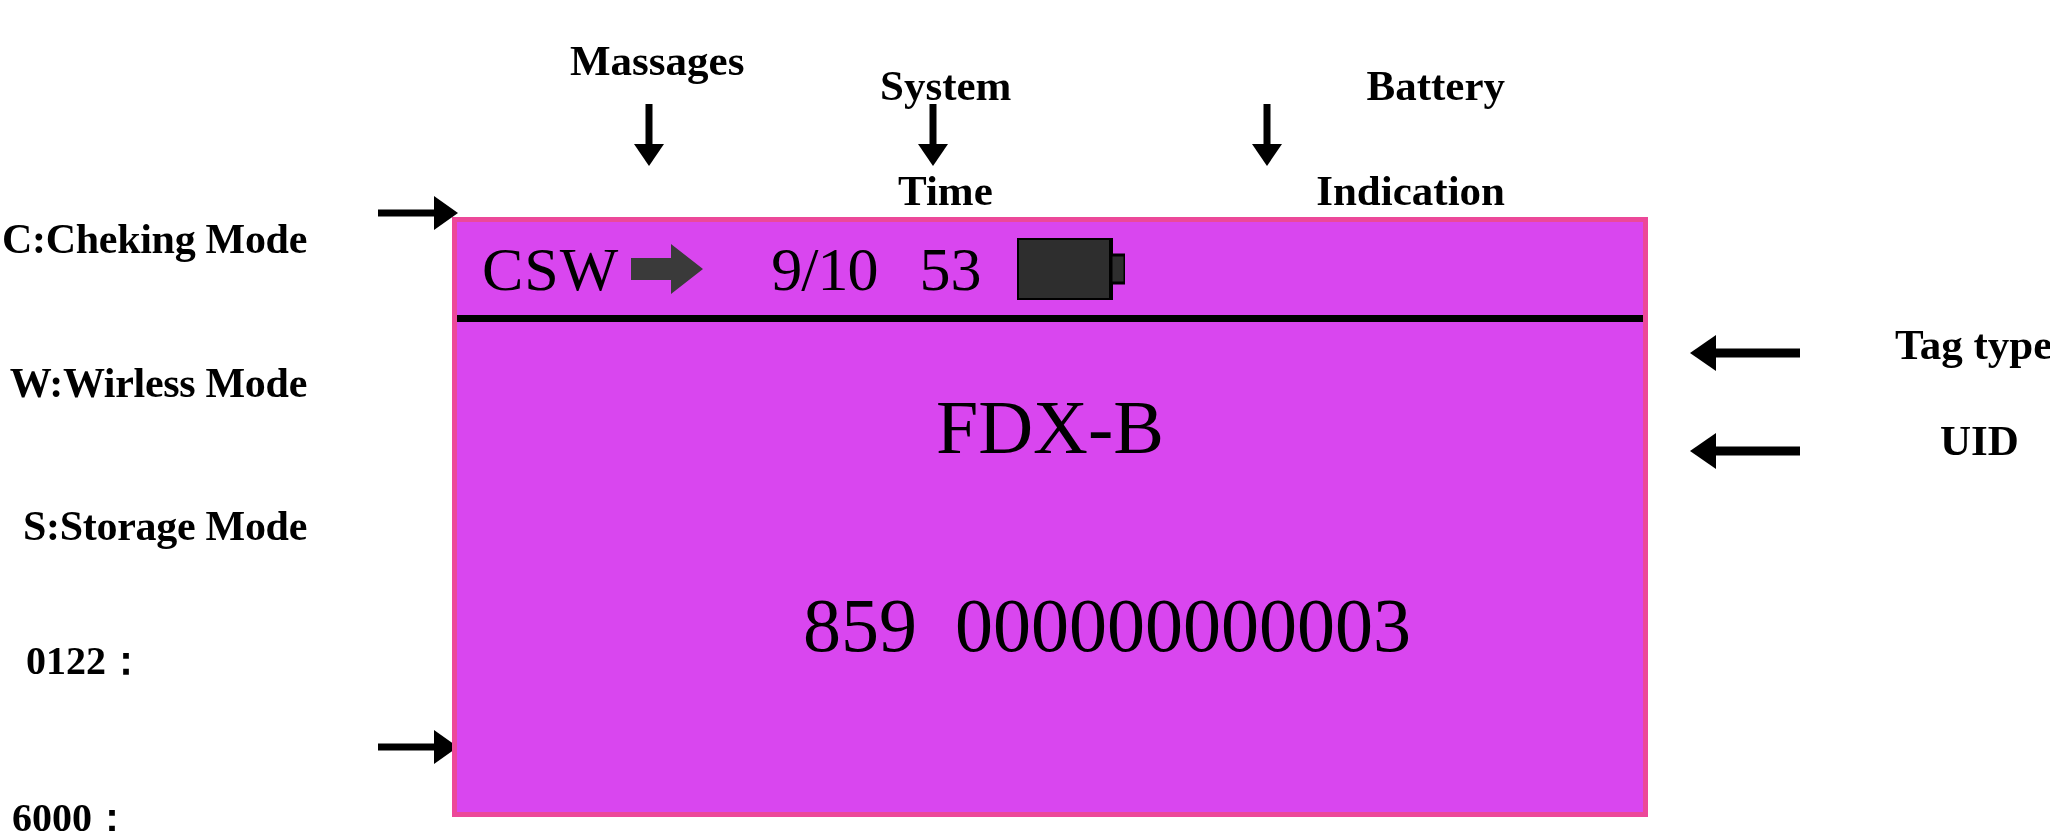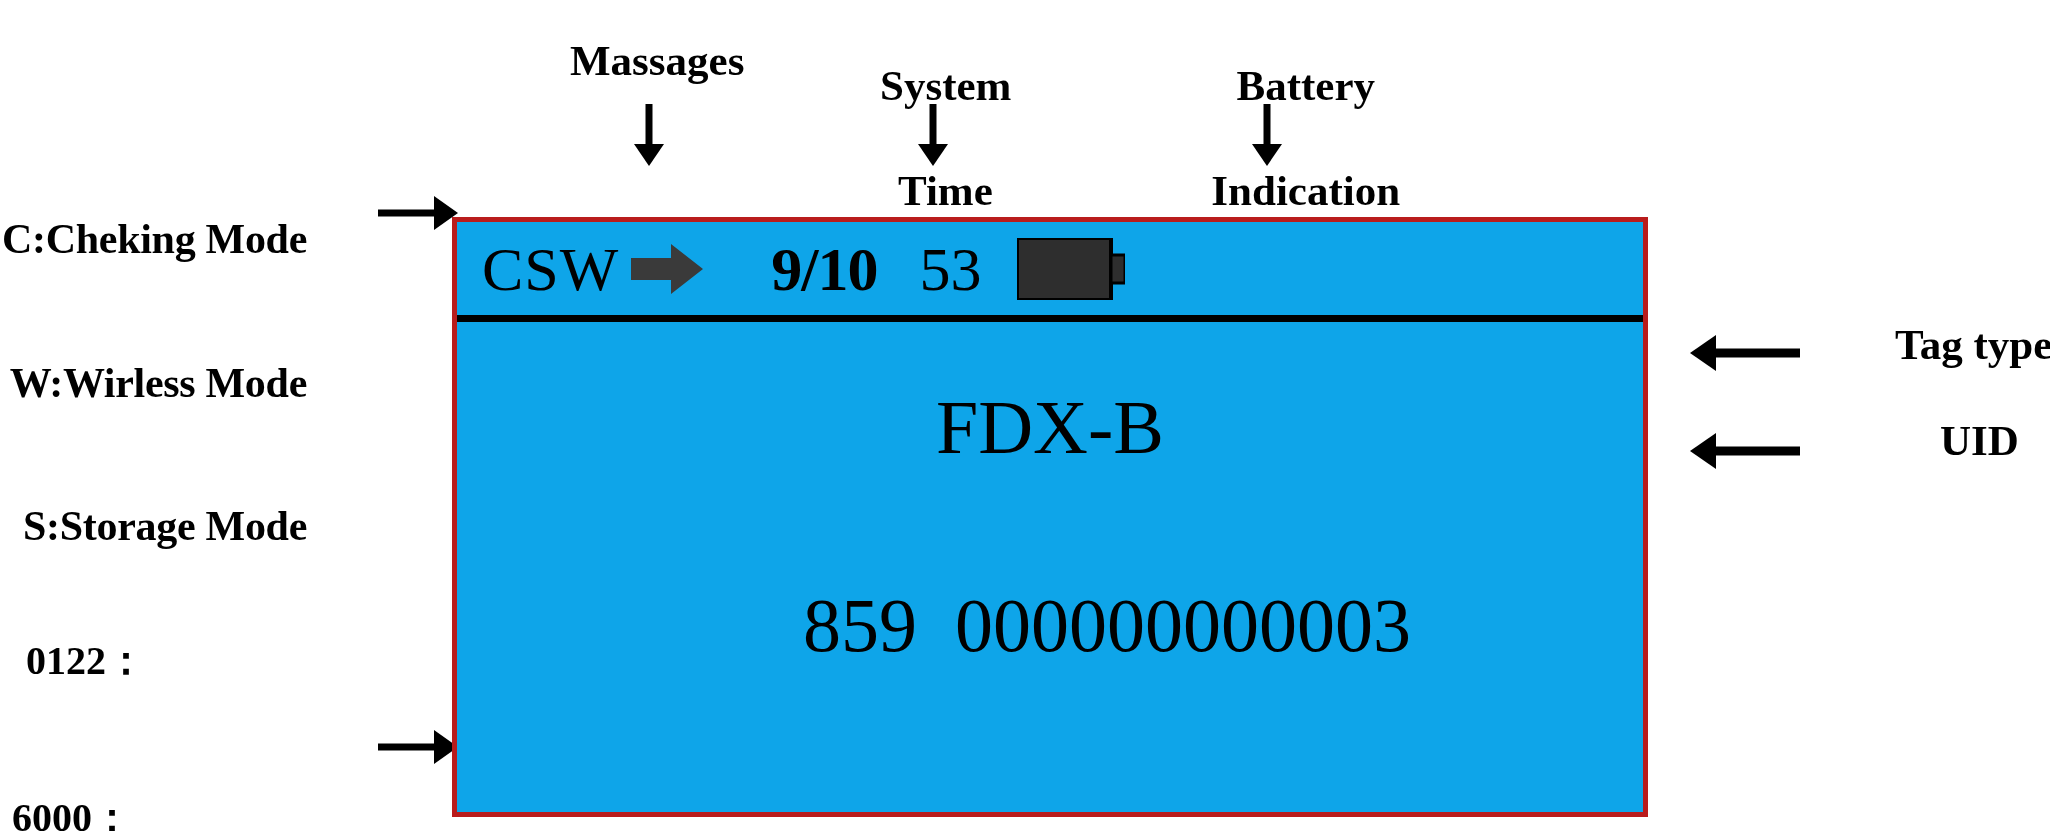--- a/index.html
+++ b/index.html
@@ -64,21 +64,20 @@
     top: 8px;
     font-size: 43px;
     text-align: center;
     width: 180px;
     line-height: 1.22;
   }
   #battery-callout {
     left: 1085px;
     top: 8px;
     font-size: 43px;
-    text-align: center;
     width: 420px;
     line-height: 1.22;
   }
 
   
   #tagtype-callout {
     left: 1895px;
     top: 322px;
     font-size: 43px;
   }
@@ -91,23 +90,23 @@
   
   .arrow { position: absolute; }
   .arrow svg { display: block; overflow: visible; }
 
   
   #lcd {
     left: 452px;
     top: 217px;
     width: 1196px;
     height: 600px;
-    border: 5px solid #b91c1c;
+    border: 5px solid #ec4899;
     box-sizing: border-box;
-    background: #0ea5e9;
+    background: #d946ef;
   }
   #lcd-statusbar {
     position: relative;
     height: 100px;
     box-sizing: border-box;
     border-bottom: 7px solid #000;
     display: flex;
     align-items: center;
   }
   #status-mode {
@@ -119,21 +118,20 @@
   #status-dir-arrow {
     margin-left: 12px;
     display: flex;
     align-items: center;
   }
   #status-date {
     font-size: 62px;
     line-height: 1;
     margin-left: 68px;
     letter-spacing: -1px;
-    font-weight: bold;
   }
   #status-time {
     font-size: 62px;
     line-height: 1;
     margin-left: 45px;
     letter-spacing: -1px;
   }
   #status-seconds {
     font-size: 62px;
     line-height: 1;

